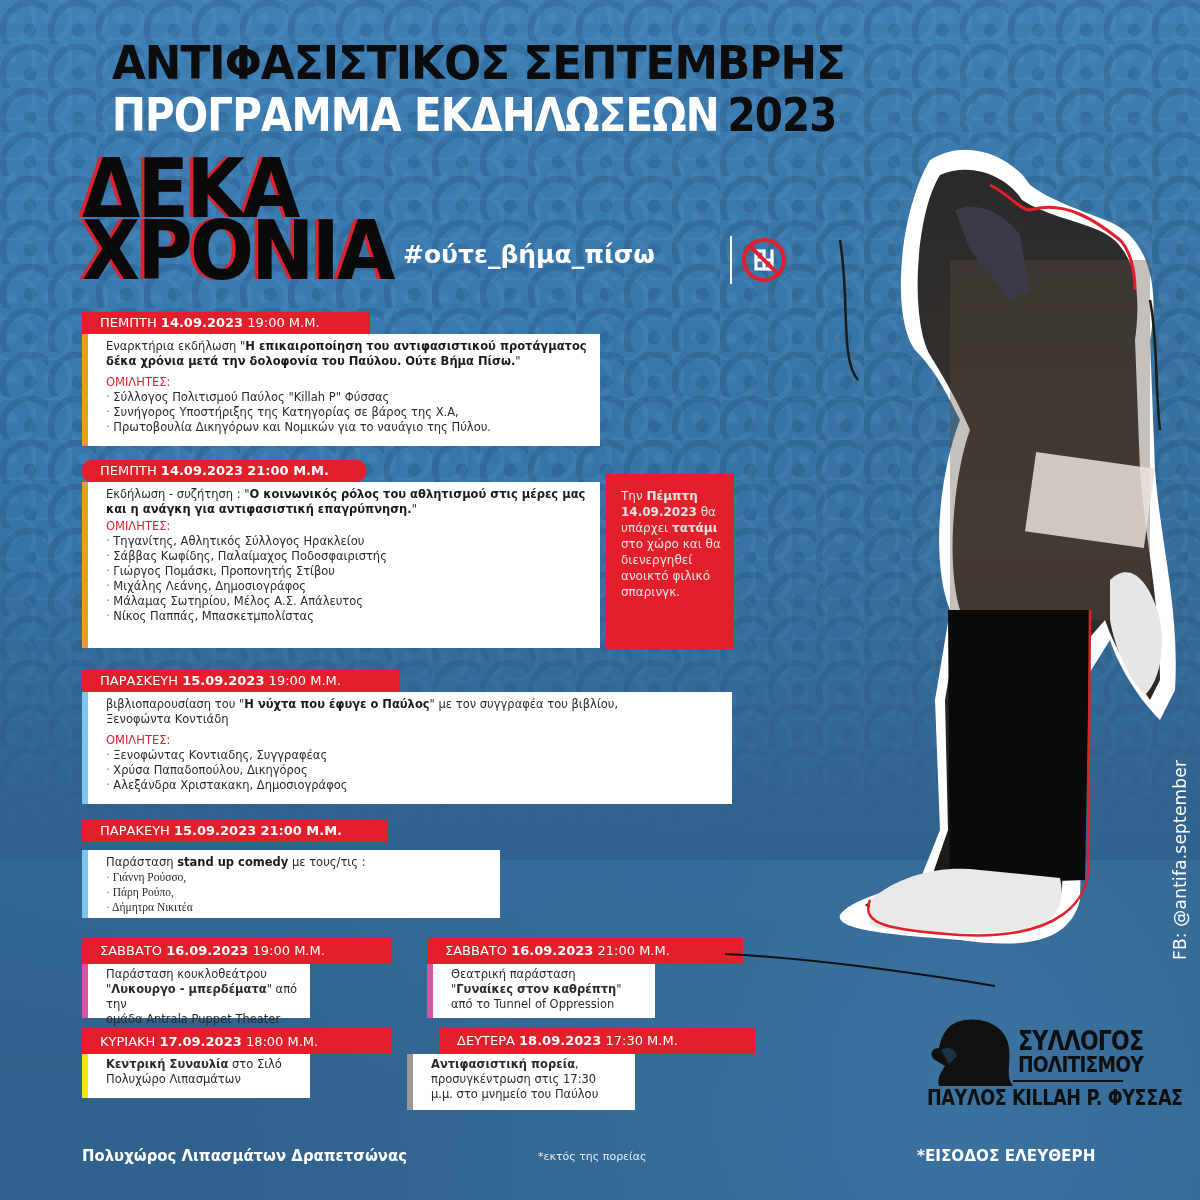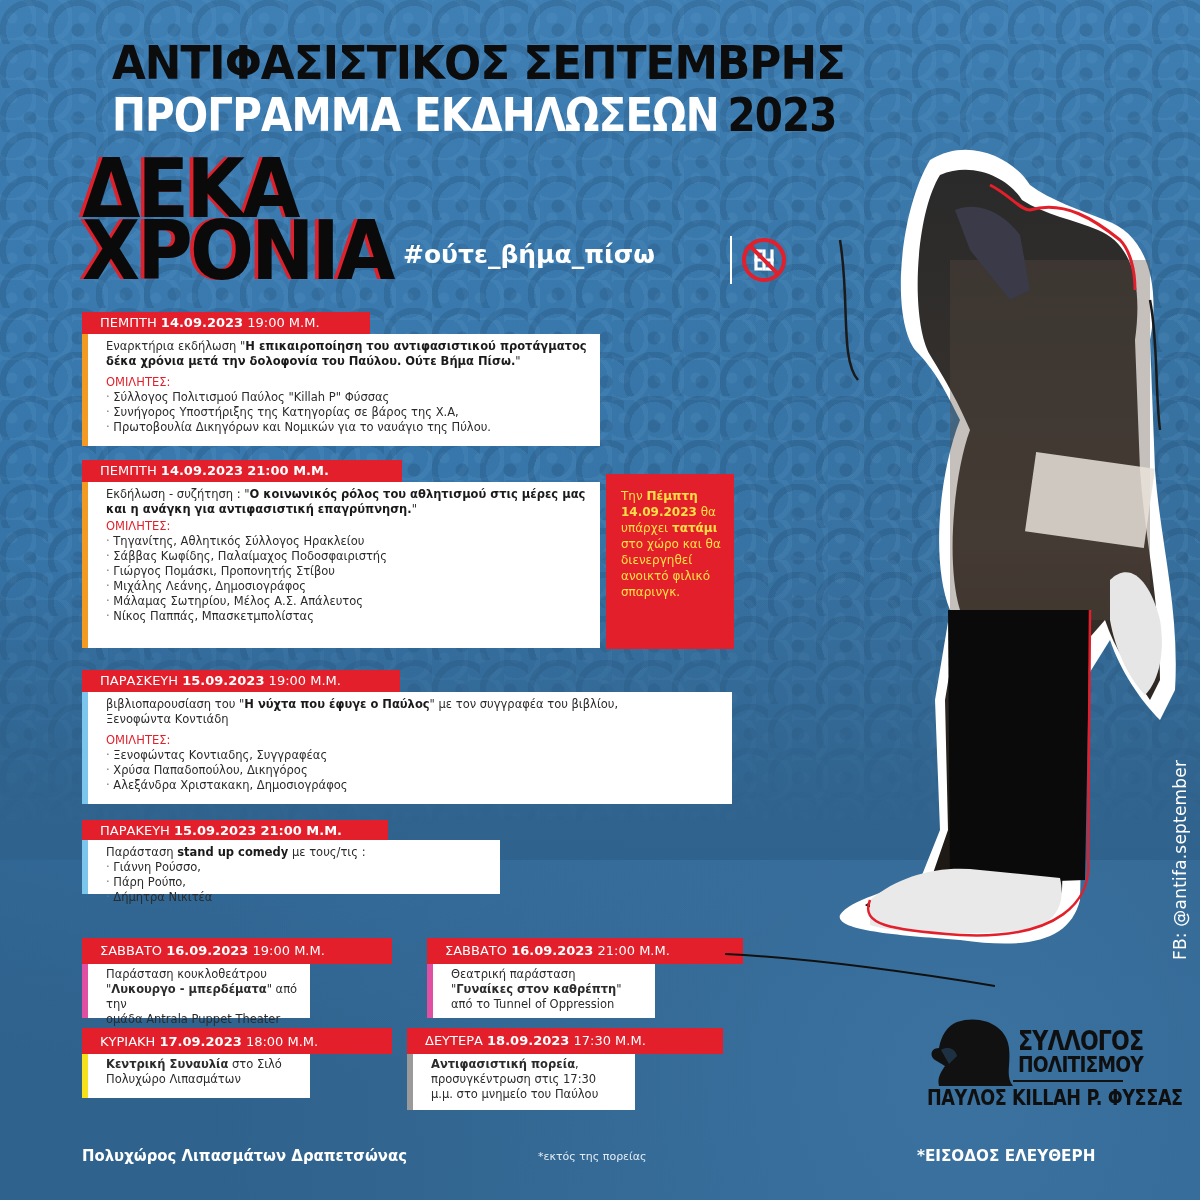--- a/index.html
+++ b/index.html
@@ -72,26 +72,26 @@
   .evt-head b { font-weight: 700; }
   .evt-body {
     position: absolute; left: 0; background: #ffffff; color: #2b2b2b;
     font-size: 11.5px; line-height: 15px; padding: 5px 10px 6px 24px;
   }
   .evt-bar { position: absolute; left: 0; top: 0; bottom: 0; width: 6px; }
   .evt-body .desc b { font-weight: 700; color: #1a1a1a; }
   .speakers-label { color: #e21f2a; margin-top: 6px; }
   .sp { white-space: nowrap; }
   .sp::before { content: "· "; color: #777; }
-  .cols { display: flex; }
+  .cols { display: flex; font-family: Liberation Serif, serif; }
   .cols .col { width: 190px; }
 
   .tatami {
     position: absolute; left: 606px; top: 474px; width: 128px; height: 175px;
-    background: #e21f2a; color: #fde047; font-size: 12px; line-height: 16px;
+    background: #e21f2a; color: #e5e5e5; font-size: 12px; line-height: 16px;
     padding: 14px 10px 10px 15px;
   }
   .tatami b { font-weight: 700; }
 
   
   .figure { position: absolute; left: 830px; top: 140px; width: 360px; height: 820px; }
 
   .fb {
     position: absolute; left: 1170px; top: 960px;
     transform: rotate(-90deg); transform-origin: left top;
@@ -160,21 +160,21 @@
       <span>Εναρκτήρια εκδήλωση "</span><b>Η επικαιροποίηση του αντιφασιστικού προτάγματος δέκα χρόνια μετά την δολοφονία του Παύλου. Ούτε Βήμα Πίσω.</b><span>"</span>
     </div>
     <div class="speakers-label">ΟΜΙΛΗΤΕΣ:</div>
     <div class="sp">Σύλλογος Πολιτισμού Παύλος "Killah P" Φύσσας</div>
     <div class="sp">Συνήγορος Υποστήριξης της Κατηγορίας σε βάρος της Χ.Α,</div>
     <div class="sp">Πρωτοβουλία Δικηγόρων και Νομικών για το ναυάγιο της Πύλου.</div>
   </div>
 </div>
 
 <div class="evt" style="left:82px; top:460px; width:518px; height:188px;">
-  <div class="evt-head" style="width:320px;">
+  <div class="evt-head" style="width:284px;border-radius:9px;">
     <span>ΠΕΜΠΤΗ</span> <b>14.09.2023</b> <b>21:00 Μ.Μ.</b>
   </div>
   <div class="evt-body" style="top:22px; width:518px; height:166px;">
     <div class="evt-bar" style="background:#f39a23;"></div>
     <div class="desc">
       <span>Εκδήλωση - συζήτηση : "</span><b>Ο κοινωνικός ρόλος του αθλητισμού στις μέρες μας και η ανάγκη για αντιφασιστική επαγρύπνηση.</b><span>"</span>
     </div>
     <div class="speakers-label" style="margin-top:2px;">ΟΜΙΛΗΤΕΣ:</div>
     <div class="sp">Τηγανίτης, Αθλητικός Σύλλογος Ηρακλείου</div>
     <div class="sp">Σάββας Κωφίδης, Παλαίμαχος Ποδοσφαιριστής</div>
@@ -202,21 +202,21 @@
     <div class="sp">Ξενοφώντας Κοντιαδης, Συγγραφέας</div>
     <div class="sp">Χρύσα Παπαδοπούλου, Δικηγόρος</div>
     <div class="sp">Αλεξάνδρα Χριστακακη, Δημοσιογράφος</div>
   </div>
 </div>
 
 <div class="evt" style="left:82px; top:820px; width:418px; height:94px;">
   <div class="evt-head" style="width:306px;">
     <span>ΠΑΡΑΚΕΥΗ</span> <b>15.09.2023</b> <b>21:00 Μ.Μ.</b>
   </div>
-  <div class="evt-body" style="top:20px; width:418px; height:54px;">
+  <div class="evt-body" style="top:30px; width:418px; height:68px;">
     <div class="evt-bar" style="background:#7cc6ee;"></div>
     <div class="desc">
       <span>Παράσταση </span><b>stand up comedy</b><span> με τους/τις :</span>
     </div>
     <div class="cols">
       <div class="col">
         <div class="sp">Γιάννη Ρούσσο,</div>
         <div class="sp">Πάρη Ρούπο,</div>
         <div class="sp">Δήμητρα Νικιτέα</div>
       </div>
@@ -253,21 +253,21 @@
     <span>ΚΥΡΙΑΚΗ</span> <b>17.09.2023</b> <span>18:00 Μ.Μ.</span>
   </div>
   <div class="evt-body" style="top:26px; width:228px; height:44px; padding-top:3px;">
     <div class="evt-bar" style="background:#f7e11a;"></div>
     <div><b>Κεντρική Συναυλία</b><span> στο Σιλό</span></div>
     <div>Πολυχώρο Λιπασμάτων</div>
   </div>
 </div>
 
 <div class="evt" style="left:407px; top:1028px; width:316px; height:82px;">
-  <div class="evt-head" style="width:316px; height:26px; padding-top:5px;">
+  <div class="evt-head" style="width:316px; height:26px; padding-top:5px;margin-left:32px;">
     <span>ΔΕΥΤΕΡΑ</span> <b>18.09.2023</b> <span>17:30 Μ.Μ.</span>
   </div>
   <div class="evt-body" style="top:26px; width:228px; height:56px; padding-top:3px;">
     <div class="evt-bar" style="background:#9a9a9a;"></div>
     <div><b>Αντιφασιστική πορεία</b><span>,</span></div>
     <div>προσυγκέντρωση στις 17:30</div>
     <div>μ.μ. στο μνημείο του Παύλου</div>
   </div>
 </div>
 

